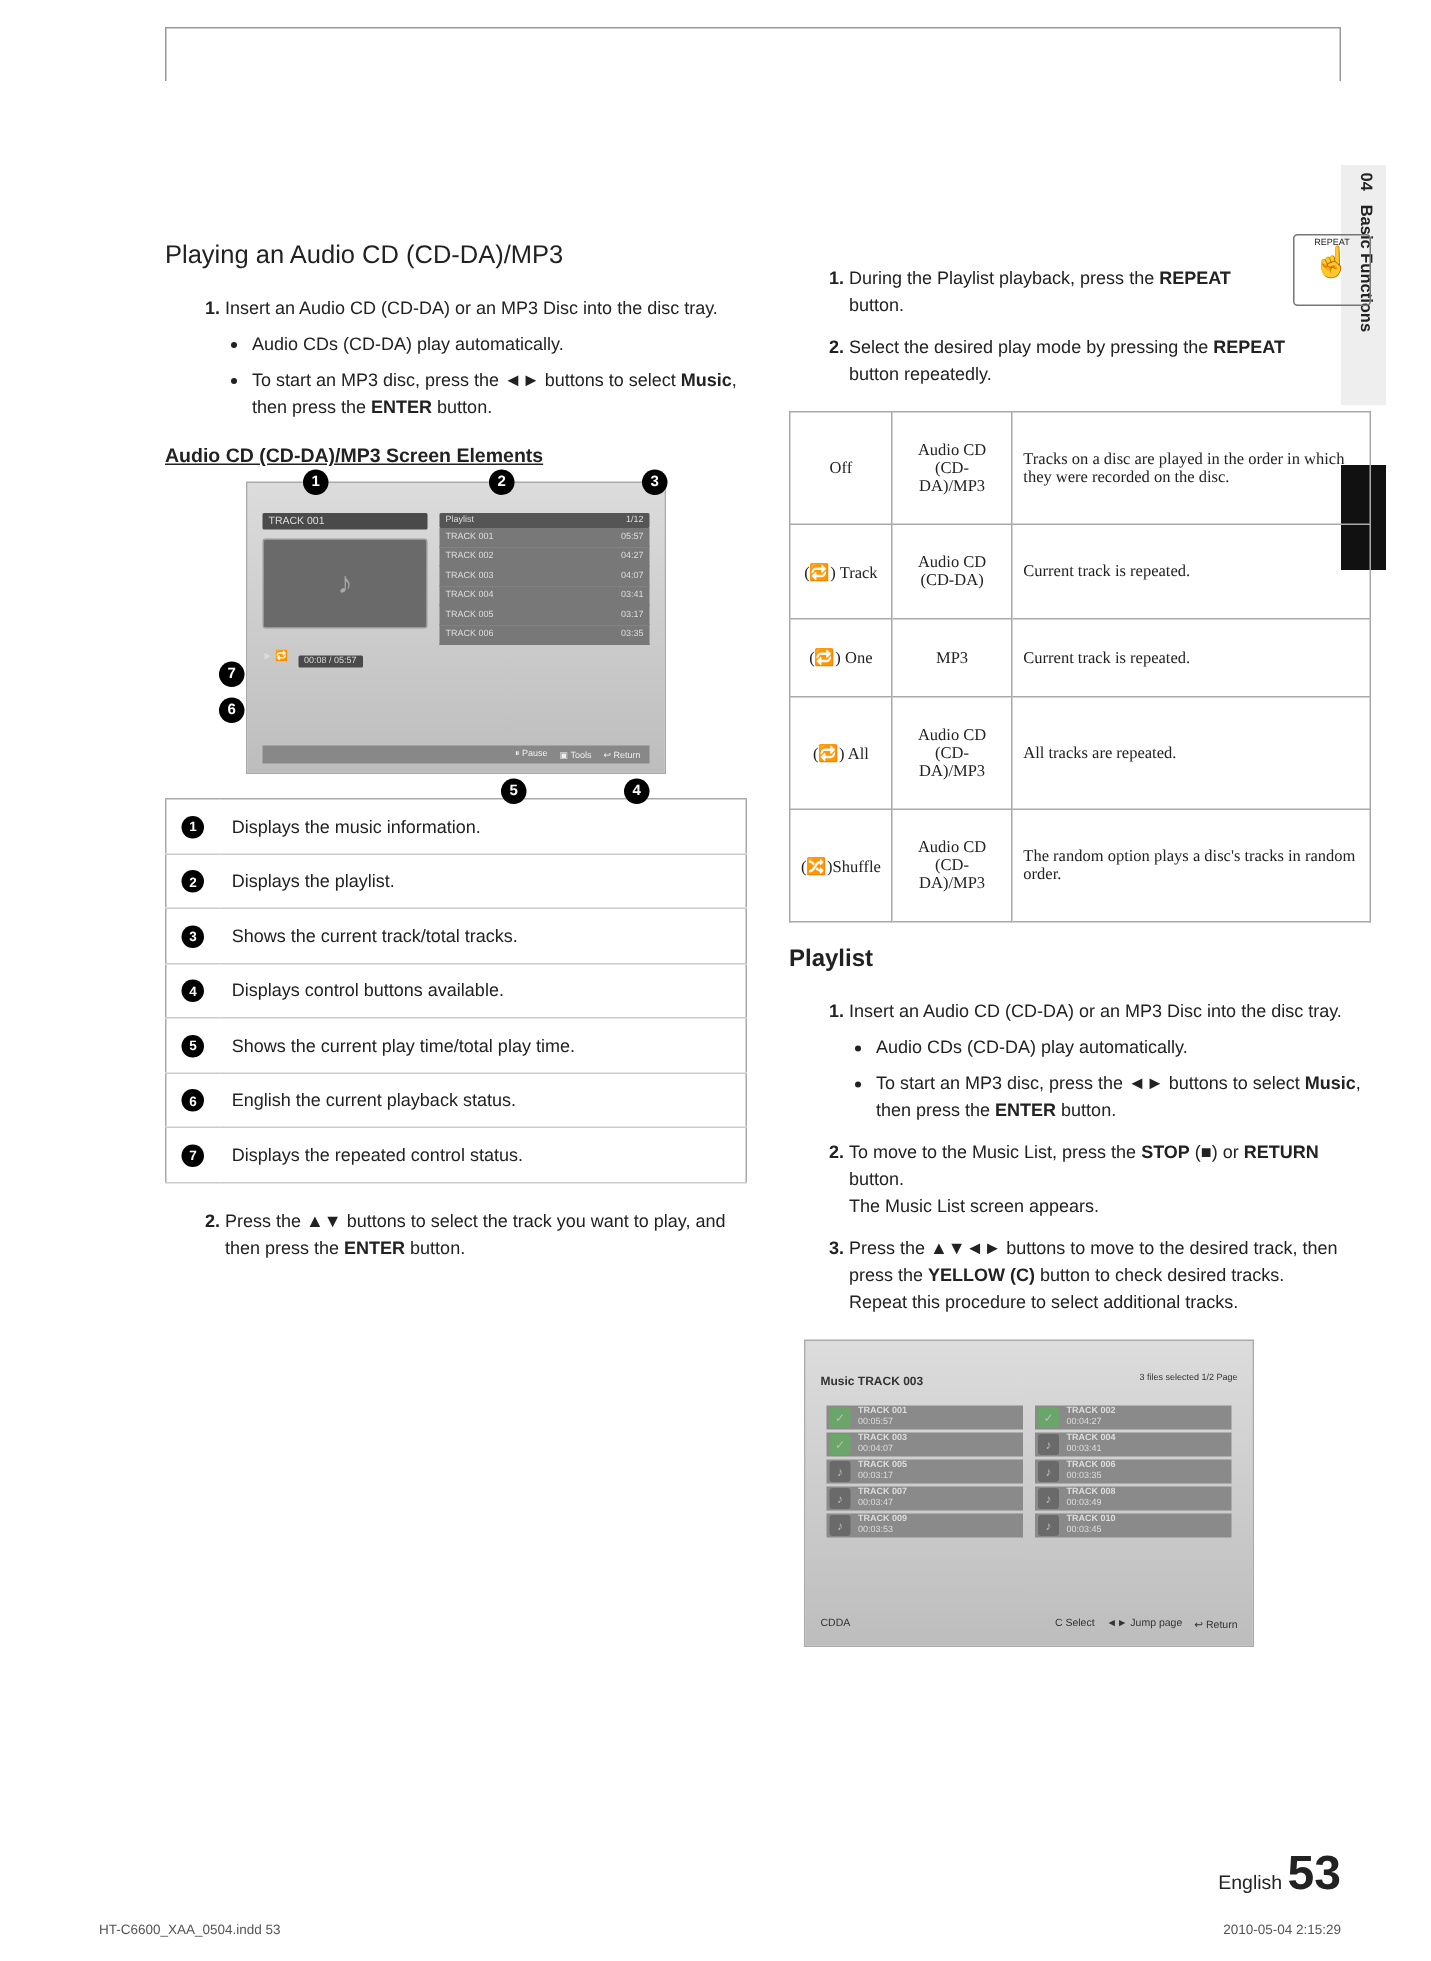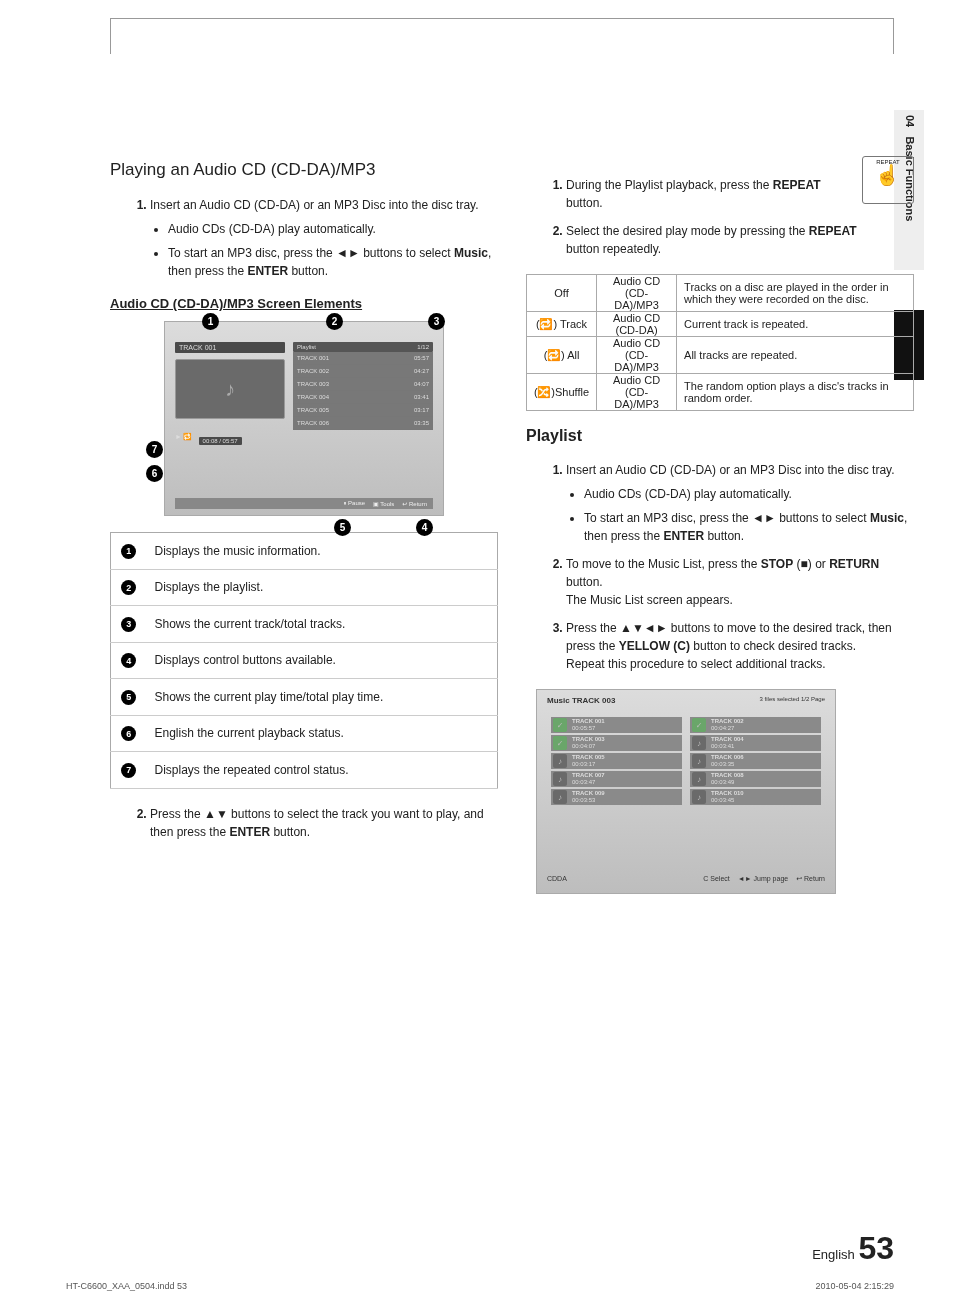--- a/index.html
+++ b/index.html
@@ -18,38 +18,38 @@
   h4 { font-size: 16px; font-weight: bold; margin: 16px 0 10px 0; }
   ol.main > li { font-size: 12px; margin-bottom: 10px; line-height: 1.5; }
   ol.main > li::marker { font-weight: bold; }
   ul.sub { list-style: disc; padding-left: 18px; margin: 6px 0 0 0; }
   ul.sub li { font-size: 12px; margin-bottom: 6px; line-height: 1.5; }
   .num-circle { display: inline-flex; align-items: center; justify-content: center; width: 15px; height: 15px; border-radius: 50%; background: #000; color: #fff; font-size: 9px; font-weight: bold; }
   .legend-table { border: 1px solid #aaa; width: 100%; border-collapse: collapse; font-size: 12px; margin-top: 16px; }
   .legend-table td { padding: 10px 8px; border-bottom: 1px solid #ccc; }
   .legend-table td.nc { width: 36px; text-align: center; }
   .repeat-table { border: 1px solid #aaa; width: 100%; border-collapse: collapse; font-size: 11px; margin-top: 14px; }
-  .repeat-table td { border: 1px solid #aaa; padding: 0 7px; vertical-align: middle; }
+  .repeat-table td { border: 1px solid #aaa; padding: 19px 7px; vertical-align: middle; font-family: Liberation Serif, serif; }
   .repeat-table td.c1 { width: 68px; text-align: center; }
   .repeat-table td.c2 { width: 80px; text-align: center; }
   .screenshot1 { border: 1px solid #aaa; background: linear-gradient(#dcdcdc,#bdbdbd); width: 280px; height: 195px; margin: 10px auto 0; position: relative; font-size: 7px; color: #ddd; }
   .ss-inner { position: absolute; inset: 20px 10px 25px 10px; display: flex; }
   .ss-left { flex: 0 0 110px; display: flex; flex-direction: column; gap: 6px; }
   .ss-thumb { background: #6a6a6a; border-radius: 2px; height: 60px; display: flex; align-items: center; justify-content: center; font-size: 20px; color: #aaa; border: 1px solid #999; }
   .ss-title { background: #4a4a4a; padding: 2px 4px; border-radius: 1px; }
   .ss-time { display: inline-block; background: #4a4a4a; padding: 1px 4px; font-size: 6px; border-radius: 1px; margin-top: 8px;}
   .ss-status { display: flex; gap: 6px; align-items: center; margin-top: 4px;}
   .ss-right { flex: 1; display: flex; flex-direction: column; margin-left: 8px; }
   .ss-header { display: flex; justify-content: space-between; padding: 2px 4px; background: #555; border-radius: 1px; font-size: 6px; }
   .ss-row { display: flex; justify-content: space-between; padding: 3px 4px; border-bottom: 1px solid #777; background: #787878; font-size: 6px; }
   .ss-footer { position: absolute; left: 10px; right: 10px; bottom: 6px; display: flex; justify-content: flex-end; gap: 8px; font-size: 6px; color: #eee; background: #888; padding: 2px 6px; }
   .callout { position: absolute; width: 17px; height: 17px; border-radius: 50%; background: #000; color: #fff; font-size: 10px; font-weight: bold; display: flex; align-items: center; justify-content: center; z-index: 5; }
   .ss-wrap { position: relative; width: 300px; margin: 0 auto; }
   .screenshot2 { border: 1px solid #aaa; background: linear-gradient(#dcdcdc,#bdbdbd); width: 300px; height: 205px; margin: 12px 0 0 10px; position: relative; font-size: 7px; color: #ddd; }
-  .ss2-head { display: flex; justify-content: space-between; padding: 6px 10px; color: #333; font-size: 8px; font-weight: bold;}
+  .ss2-head { display: flex; justify-content: space-between; padding: 6px 10px; color: #333; font-size: 8px; font-weight: bold; margin-top: 16px;}
   .ss2-grid { display: grid; grid-template-columns: 1fr 1fr; gap: 2px 8px; padding: 6px 14px; }
   .ss2-item { display: flex; gap: 5px; align-items: center; background:#8a8a8a; padding:1px 2px;}
   .ss2-icon { width: 14px; height: 14px; background: #6a6a6a; border-radius: 2px; display: flex; align-items: center; justify-content: center; font-size: 8px; color: #bbb; flex-shrink:0;}
   .ss2-icon.sel { background: #6aa66a;}
   .ss2-text { font-size: 6px; line-height: 1.1; }
   .ss2-foot { position: absolute; left: 10px; right: 10px; bottom: 10px; display: flex; justify-content: space-between; font-size: 7px; color: #333; }
   .ss2-foot .right { display: flex; gap: 8px; }
   .foot-num { position: absolute; right: 60px; bottom: 40px; font-size: 13px;}
   .foot-num .big { font-size: 32px; font-weight: bold; }
   .indd { position: absolute; left: 66px; bottom: 16px; font-size: 9px; color: #555; margin-top: 24px;}
@@ -212,20 +212,25 @@
               <td class="c1">Off</td>
               <td class="c2">Audio CD (CD-DA)/MP3</td>
               <td>Tracks on a disc are played in the order in which they were recorded on the disc.</td>
             </tr>
             <tr>
               <td class="c1">(🔁) Track</td>
               <td class="c2">Audio CD (CD-DA)</td>
               <td>Current track is repeated.</td>
             </tr>
             <tr>
+              <td class="c1">(🔁) One</td>
+              <td class="c2">MP3</td>
+              <td>Current track is repeated.</td>
+            </tr>
+            <tr>
               <td class="c1">(🔁) All</td>
               <td class="c2">Audio CD (CD-DA)/MP3</td>
               <td>All tracks are repeated.</td>
             </tr>
             <tr>
               <td class="c1">(🔀)Shuffle</td>
               <td class="c2">Audio CD (CD-DA)/MP3</td>
               <td>The random option plays a disc's tracks in random order.</td>
             </tr>
           </tbody>

